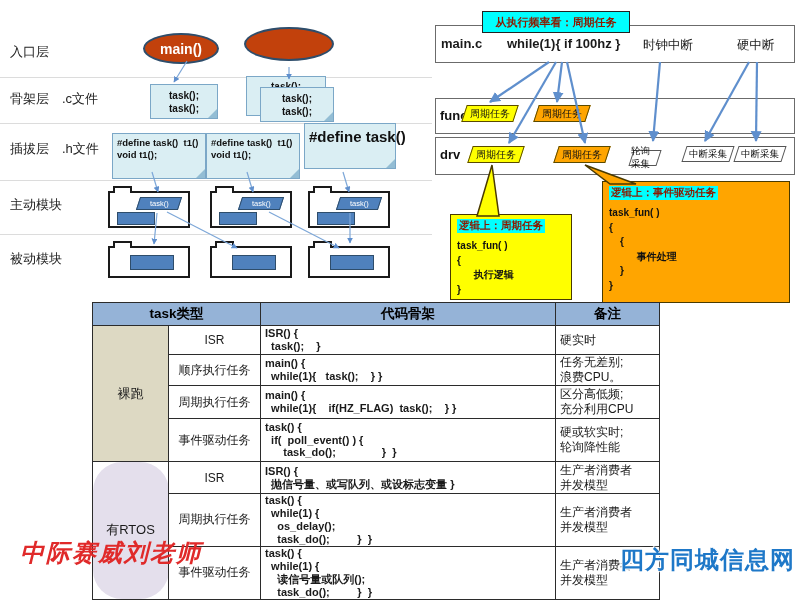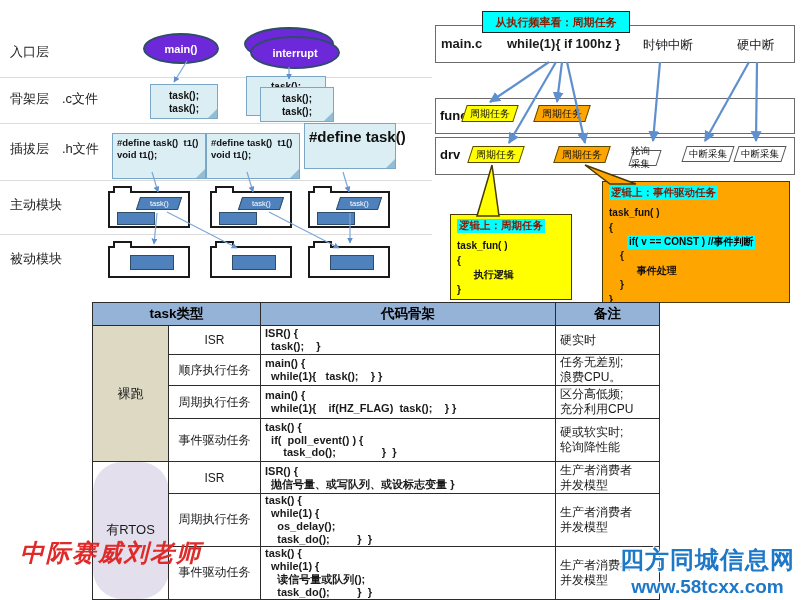--- a/index.html
+++ b/index.html
@@ -7,22 +7,22 @@
        font-family:"Liberation Sans","DejaVu Sans",sans-serif;color:#1a1a1a;overflow:hidden;}
   .abs{position:absolute;}
   .pre{white-space:pre;}
 
   
   .layer-label{font-size:13px;color:#222;}
 
   .sep{position:absolute;left:0;width:432px;height:1px;background:#dcdcdc;}
 
   
-  .ellipse{position:absolute;border-radius:50%;background:#6d28d9;border:2px solid #2e4d6b;
-           display:flex;align-items:center;justify-content:center;color:#fff;font-size:11px;font-weight:600;}
+  .ellipse{position:absolute;border-radius:50%;background:#c2410c;border:2px solid #2e4d6b;
+           display:flex;align-items:center;justify-content:center;color:#fff;font-size:14px;font-weight:600;}
 
   
   .note{position:absolute;background:#daeef3;border:1px solid #7ba7c7;
         font-size:10px;font-weight:600;color:#111;display:flex;align-items:center;justify-content:center;text-align:center;line-height:1.3;}
   .note::after{content:"";position:absolute;right:0;bottom:0;width:0;height:0;
         border-left:9px solid transparent;border-bottom:9px solid #93bdd4;}
   .note.tl{justify-content:flex-start;align-items:flex-start;text-align:left;padding:3px 4px;}
 
   
   .folder{position:absolute;background:#fff;border:2px solid #1a1a1a;}
@@ -88,23 +88,20 @@
   <span class="abs layer-label" style="left:62px;top:90px;">.c文件</span>
   <span class="abs layer-label" style="left:10px;top:140px;">插拔层</span>
   <span class="abs layer-label" style="left:62px;top:140px;">.h文件</span>
   <span class="abs layer-label" style="left:10px;top:196px;">主动模块</span>
   <span class="abs layer-label" style="left:10px;top:250px;">被动模块</span>
 
   <div class="ellipse" style="left:143px;top:33px;width:72px;height:27px;">
     <span>main()</span>
   </div>
   <div class="ellipse" style="left:244px;top:27px;width:86px;height:30px;"></div>
-  <div class="ellipse" style="left:250px;top:36px;width:86px;height:29px;">
-    <span>interrupt</span>
-  </div>
 
   <div class="note pre" style="left:150px;top:84px;width:66px;height:33px;">task();
 task();</div>
   <div class="note pre tl" style="left:246px;top:76px;width:70px;height:32px;justify-content:center;">task();</div>
   <div class="note pre" style="left:260px;top:87px;width:72px;height:33px;">task();
 task();</div>
 
   <div class="note pre tl" style="left:112px;top:133px;width:84px;height:38px;font-size:9.5px;">#define task()  t1()
 void t1();</div>
   <div class="note pre tl" style="left:206px;top:133px;width:84px;height:38px;font-size:9.5px;">#define task()  t1()
@@ -178,21 +175,20 @@
     <div class="title">逻辑上：周期任务</div>
     <div class="code">task_fun( )
 {
       执行逻辑
 }</div>
   </div>
   <div class="callout" style="left:602px;top:181px;width:174px;height:112px;background:#ffa500;">
     <div class="title">逻辑上：事件驱动任务</div>
     <div class="code">task_fun( )
 {</div>
-    <div><span class="hl-line">if( v == CONST ) //事件判断</span></div>
     <div class="code">    {
           事件处理
     }
 }</div>
   </div>
 
   <div class="abs" style="left:92px;top:302px;">
     <table style="width:567px;">
       <colgroup>
           <col style="width:76px;">
@@ -294,16 +290,15 @@
       <line x1="757" y1="62" x2="756" y2="141"></line>
     </g>
 
     <polygon points="477,216 499,216 492,165" fill="#ffff00" stroke="#4a3a00" stroke-width="1.5"></polygon>
     <polygon points="610,184 636,184 585,165" fill="#ffa500" stroke="#4a3a00" stroke-width="1.5"></polygon>
   </svg>
 
   <div class="wm-red">中际赛威刘老师</div>
   <div class="wm-blue">
     <div class="t1">四方同城信息网</div>
-    <div class="t2">www.58tcxx.com</div>
   </div>
 
 </div>
 
 </body></html>

